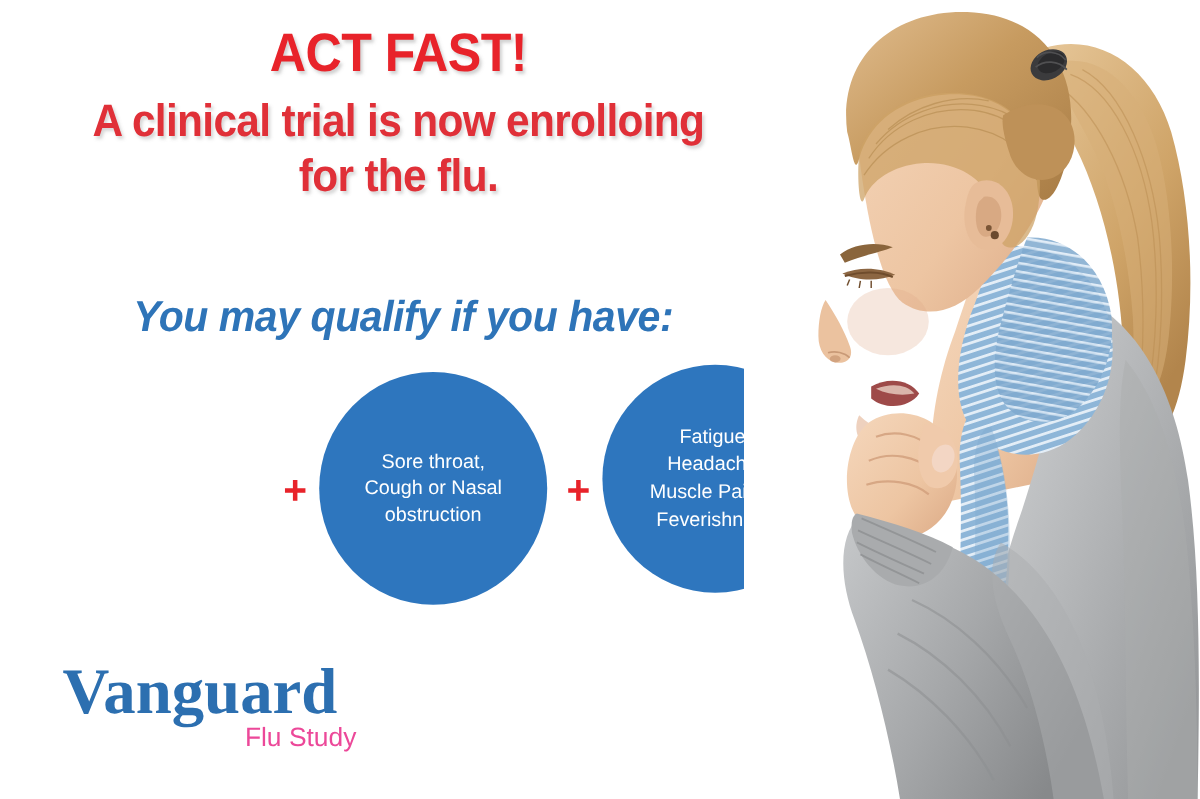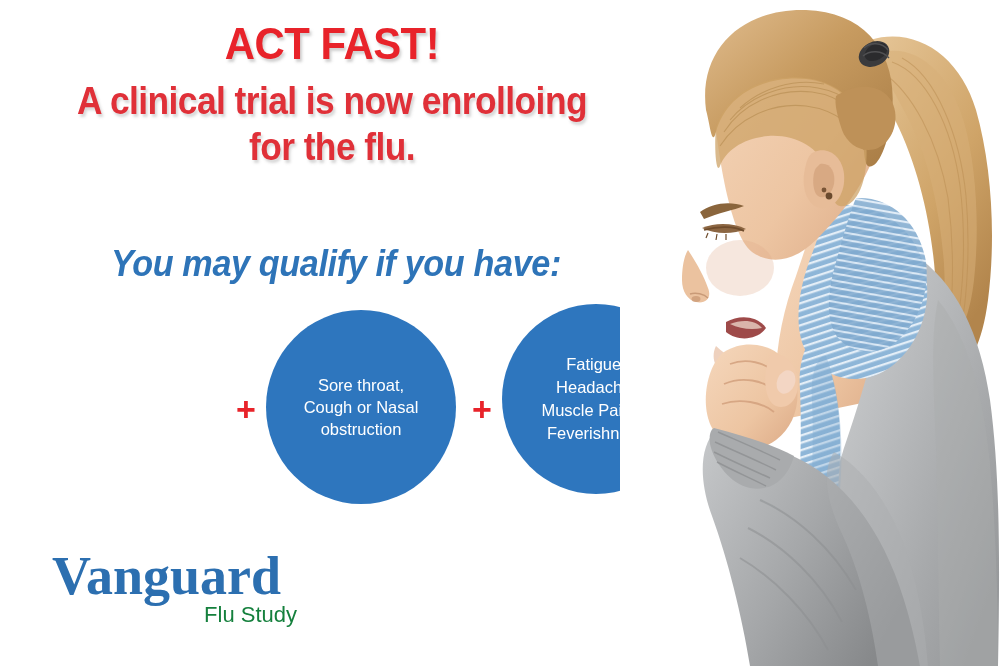--- a/index.html
+++ b/index.html
@@ -128,21 +128,21 @@
     font-weight: bold;
     font-size: 54px;
     line-height: 56px;
     color: #2C6FB0;
     letter-spacing: 0px;
   }
   .logo-tag {
     font-family: "Liberation Sans", sans-serif;
     font-size: 22px;
     line-height: 26px;
-    color: #15803d;
+    color: #ec4899;
     text-align: right;
     width: 245px;
     margin-top: -2px;
   }
 
   
   .photo {
     position: absolute;
     left: 620px;
     top: 0;

